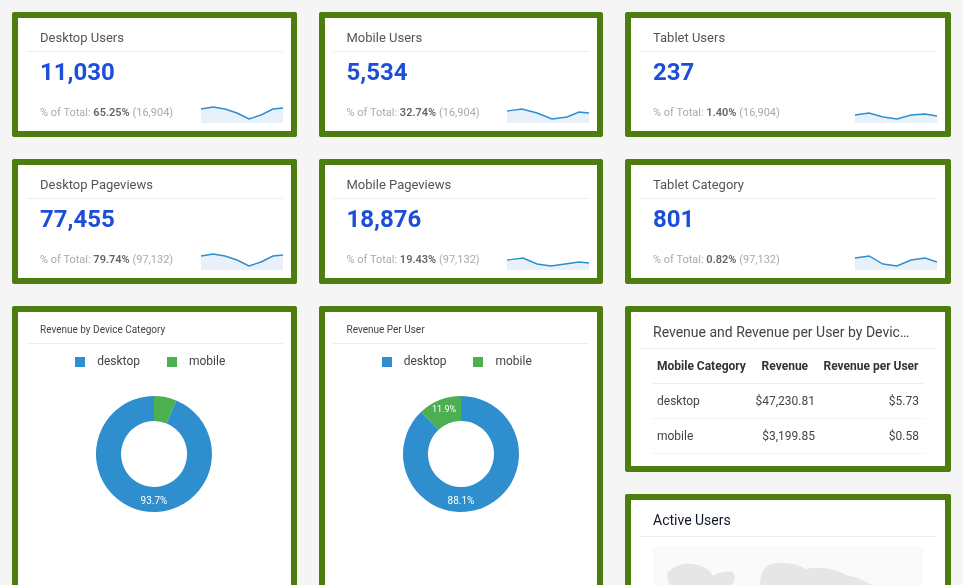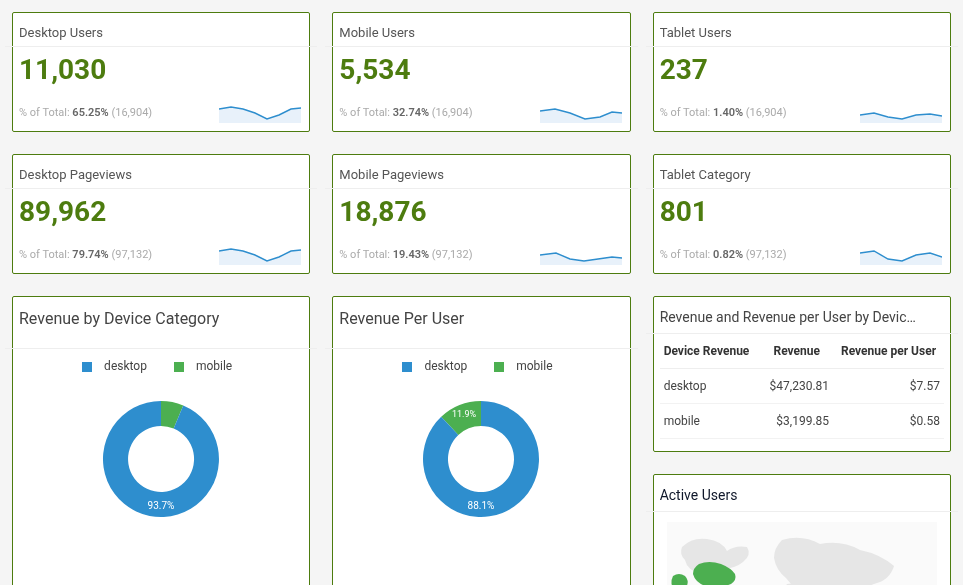--- a/index.html
+++ b/index.html
@@ -10,60 +10,60 @@
     color: #333;
   }
   .grid {
     display: grid;
     grid-template-columns: repeat(3, 1fr);
     gap: 22px;
     max-width: 940px;
   }
   .card {
     background: #fff;
-    border: 1px solid #4d7c0f;
+    border: 6px solid #4d7c0f;
     border-radius: 2px;
-    padding: 12px 6px;
+    padding: 12px 22px;
     position: relative;
   }
   .scorecard .title {
     font-size: 13px;
     color: #555;
     margin-bottom: 2px;
   }
   .scorecard hr {
     border: none;
     border-top: 1px solid #eee;
     margin: 6px -14px 6px -14px;
   }
   .scorecard .value {
-    font-size: 28px;
+    font-size: 24px;
     font-weight: 700;
-    color: #4d7c0f;
+    color: #1d4ed8;
   }
   .scorecard .sub {
     font-size: 11px;
     color: #aaa;
     margin-top: 20px;
   }
   .scorecard .sub .pct {
     color: #666;
     font-weight: 600;
   }
   .scorecard .spark {
     position: absolute;
     right: 8px;
     bottom: 8px;
     width: 82px;
     height: 28px;
   }
   .chart-card .title {
-    font-size: 16px;
+    font-size: 10px;
     color: #444;
-    margin-bottom: 20px;
+    margin-bottom: 8px;
   }
   .chart-card hr {
     border: none;
     border-top: 1px solid #eee;
     margin: 6px -14px 10px -14px;
   }
   .legend {
     text-align: center;
     font-size: 12px;
   }
@@ -158,21 +158,21 @@
     <div class="sub">% of Total: <span class="pct">1.40%</span> <span>(16,904)</span></div>
     <svg class="spark" viewBox="0 0 82 28">
       <path d="M0 20 L14 18 L28 22 L42 24 L56 20 L70 19 L82 21 L82 28 L0 28 Z" fill="#e8f1fa"></path>
       <path d="M0 20 L14 18 L28 22 L42 24 L56 20 L70 19 L82 21" stroke="#2e8ece" stroke-width="1.4" fill="none"></path>
     </svg>
   </div>
 
   <div class="card scorecard">
     <div class="title">Desktop Pageviews</div>
     <hr>
-    <div class="value">89,962</div>
+    <div class="value">77,455</div>
     <div class="sub">% of Total: <span class="pct">79.74%</span> <span>(97,132)</span></div>
     <svg class="spark" viewBox="0 0 82 28">
       <path d="M0 14 L12 12 L24 14 L36 18 L48 24 L60 20 L72 14 L82 13 L82 28 L0 28 Z" fill="#e8f1fa"></path>
       <path d="M0 14 L12 12 L24 14 L36 18 L48 24 L60 20 L72 14 L82 13" stroke="#2e8ece" stroke-width="1.4" fill="none"></path>
     </svg>
   </div>
 
   <div class="card scorecard">
     <div class="title">Mobile Pageviews</div>
     <hr>
@@ -237,30 +237,30 @@
   </div>
 
   <div style="display:flex; flex-direction:column; gap:22px;">
 
     <div class="card table-card">
       <div class="title">Revenue and Revenue per User by Devic…</div>
       <hr>
       <table class="data">
         <thead>
           <tr>
-            <th>Device Revenue</th>
+            <th>Mobile Category</th>
             <th>Revenue</th>
             <th>Revenue per User</th>
           </tr>
         </thead>
         <tbody>
           <tr>
             <td>desktop</td>
             <td>$47,230.81</td>
-            <td>$7.57</td>
+            <td>$5.73</td>
           </tr>
           <tr>
             <td>mobile</td>
             <td>$3,199.85</td>
             <td>$0.58</td>
           </tr>
         </tbody>
       </table>
     </div>
 

